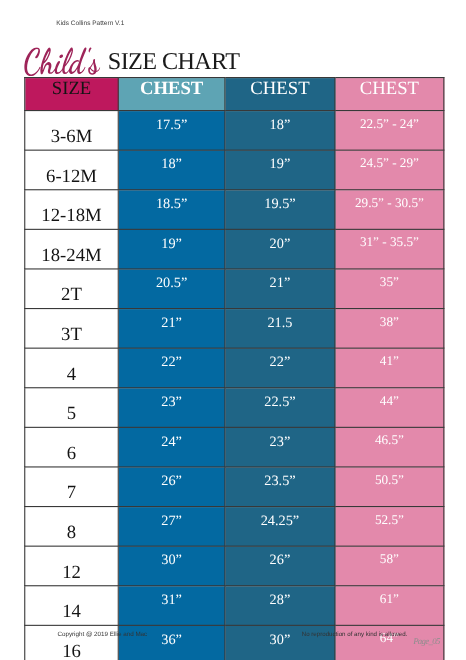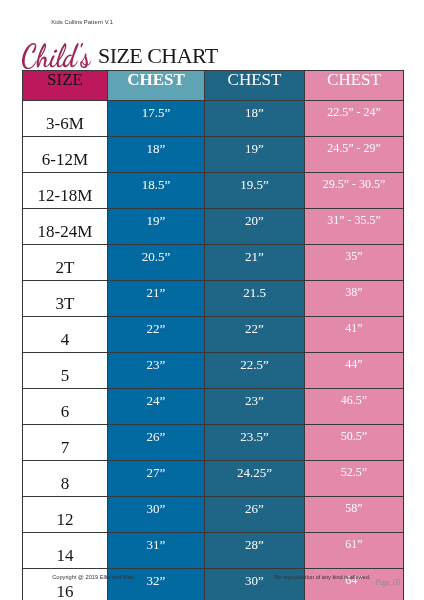--- a/index.html
+++ b/index.html
@@ -258,21 +258,21 @@
           </td>
           <td class="height-c">
             <span class="cellwrap">61”</span>
           </td>
         </tr>
         <tr>
           <td class="size-c">
             <span class="cellwrap">16</span>
           </td>
           <td class="chest-c">
-            <span class="cellwrap">32”</span>
+            <span class="cellwrap">36”</span>
           </td>
           <td class="waist-c">
             <span class="cellwrap">30”</span>
           </td>
           <td class="height-c">
             <span class="cellwrap">64”</span>
           </td>
         </tr>
       </tbody>
   </table>

